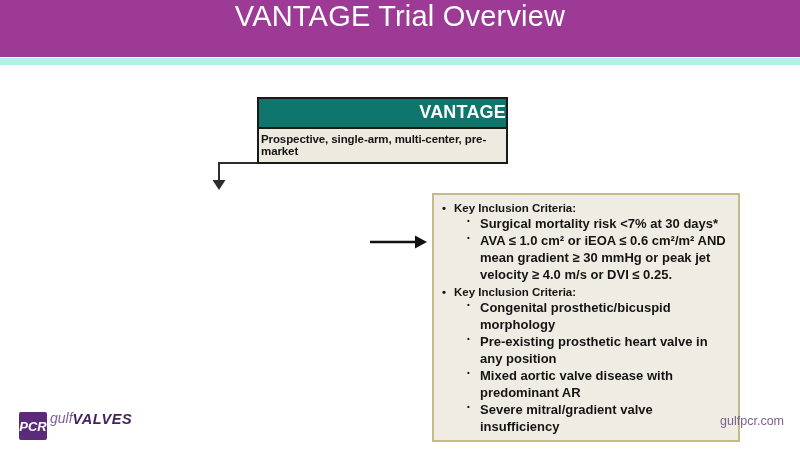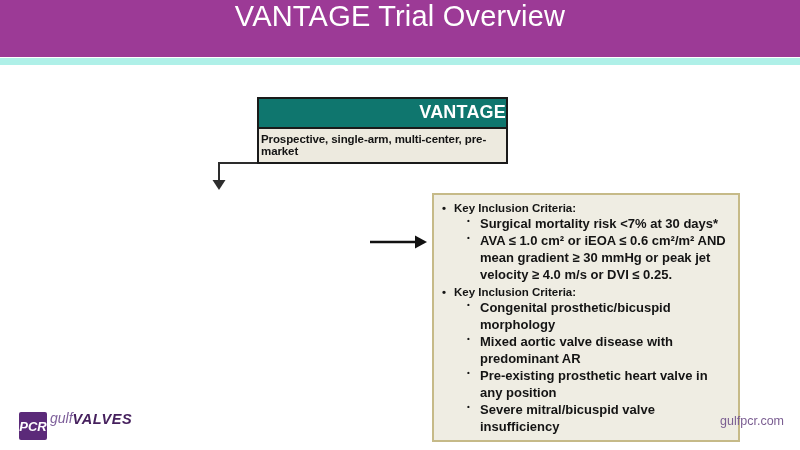--- a/index.html
+++ b/index.html
@@ -108,23 +108,23 @@
   </div>
 
 
   <div class="criteria-box">
     <ul>
       <li class="crit-head">Key Inclusion Criteria:</li>
       <li class="crit-sub">Surgical mortality risk &lt;7% at 30 days*</li>
       <li class="crit-sub">AVA ≤ 1.0 cm² or iEOA ≤ 0.6 cm²/m² AND mean gradient ≥ 30 mmHg or peak jet velocity ≥ 4.0 m/s or DVI ≤ 0.25.</li>
       <li class="crit-head">Key Inclusion Criteria:</li>
       <li class="crit-sub">Congenital prosthetic/bicuspid morphology</li>
+      <li class="crit-sub">Pre-existing prosthetic heart valve in any position</li>
       <li class="crit-sub">Mixed aortic valve disease with predominant AR</li>
-      <li class="crit-sub">Pre-existing prosthetic heart valve in any position</li>
-      <li class="crit-sub">Severe mitral/bicuspid valve insufficiency</li>
+      <li class="crit-sub">Severe mitral/gradient valve insufficiency</li>
     </ul>
   </div>
 
   <div class="logo">
     <div class="logo-badge">PCR</div>
     <div class="logo-text">
       <span class="logo-gulf">gulf</span>
       <span class="logo-valves">VALVES</span>
     </div>
   </div>

